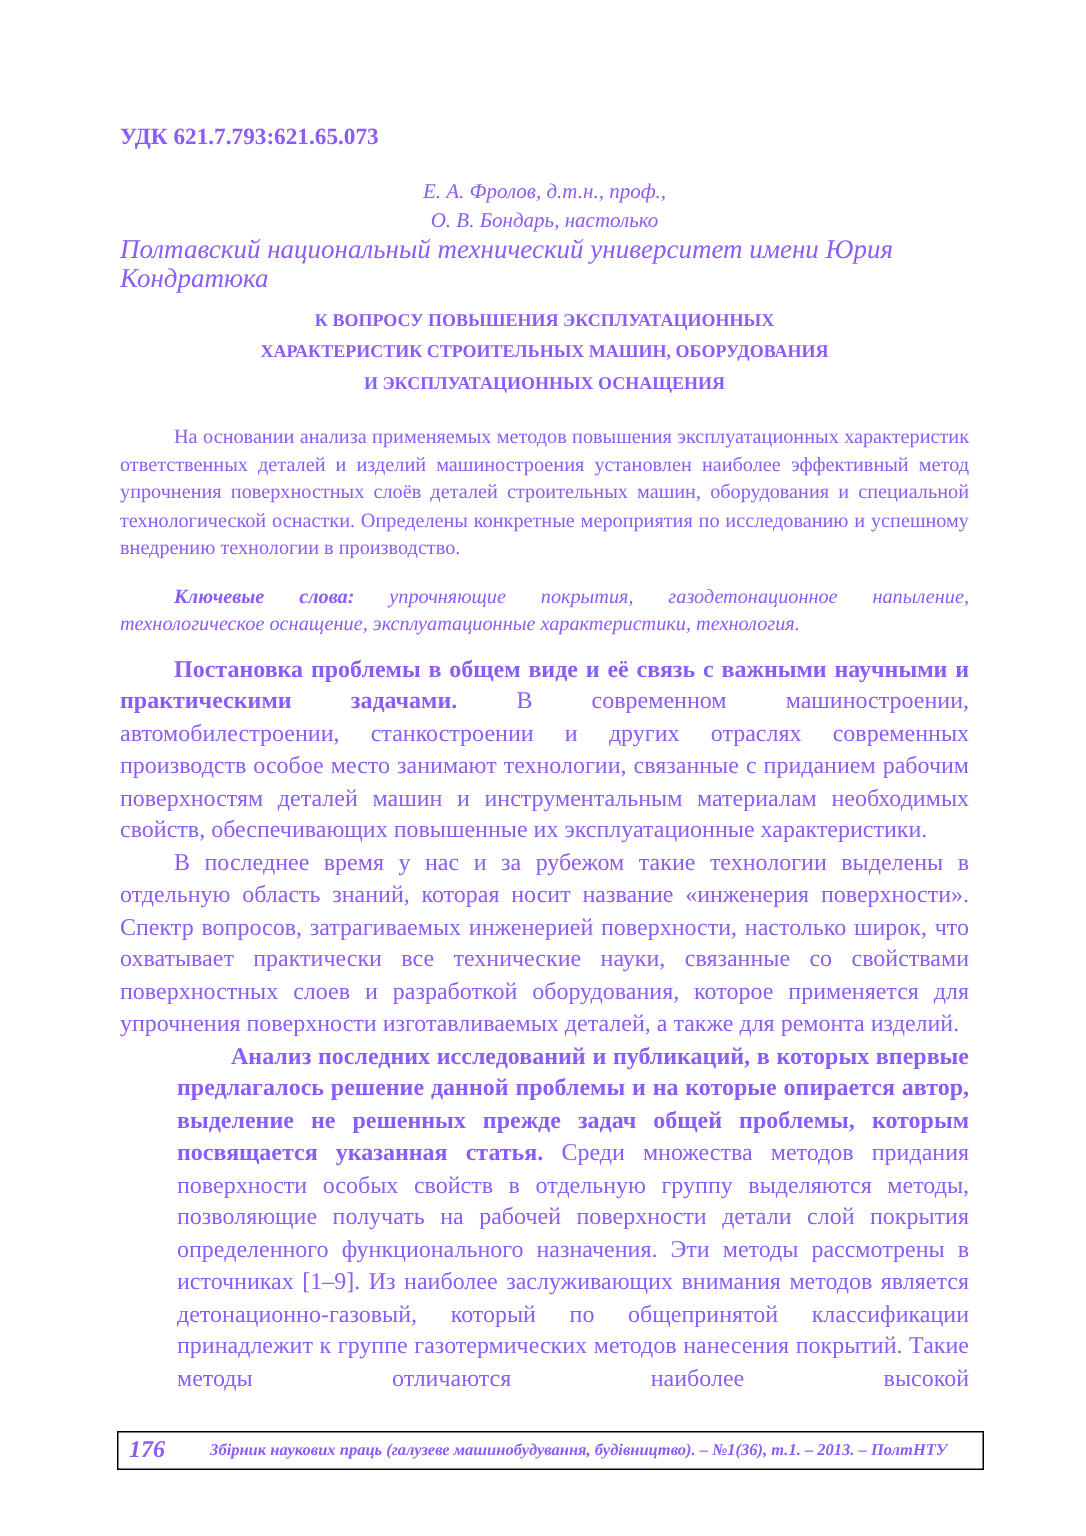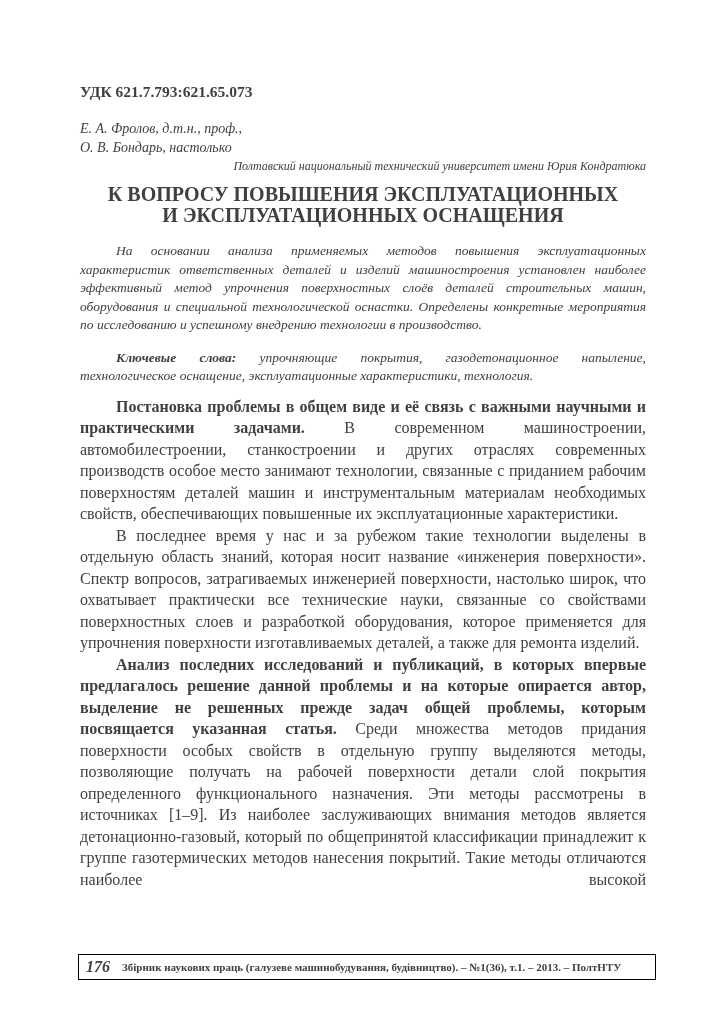--- a/index.html
+++ b/index.html
@@ -3,81 +3,81 @@
 <meta charset="utf-8">
 <style>
 * { box-sizing: border-box; }
 html, body { margin: 0; padding: 0; background: #ffffff; }
 .page {
   position: relative;
   width: 724px;
   height: 1024px;
   margin: 0 auto;
   background: #ffffff;
-  color: #404040;
+  color: #8b5cf6;
   font-family: "Liberation Serif", "DejaVu Serif", serif;
   padding: 82px 78px 0 80px;
   overflow: hidden;
 }
 .udc { font-weight: bold; font-size: 15.5px; line-height: 19px; }
-.authors { margin-top: 18px; text-align: left; font-style: italic; font-size: 14px; line-height: 19px; }
-.affiliation { text-align: right; font-style: italic; font-size: 12px; line-height: 19px; }
-.title { margin-top: 8px; text-align: center; font-weight: bold; font-size: 20px; line-height: 21px; }
+.authors { margin-top: 18px; text-align: center; font-style: italic; font-size: 14px; line-height: 19px; }
+.affiliation { text-align: left; font-style: italic; font-size: 18px; line-height: 19px; }
+.title { margin-top: 8px; text-align: center; font-weight: bold; font-size: 12px; line-height: 21px; }
 .abstract {
   margin-top: 16px;
-  font-style: italic;
   font-size: 13.5px;
   line-height: 18.5px;
   text-align: justify;
   text-indent: 36px;
 }
 .keywords {
   margin-top: 14px;
   font-style: italic;
   font-size: 13.5px;
   line-height: 18.5px;
   text-align: justify;
   text-indent: 36px;
 }
 .kw-label { font-weight: bold; }
 .kw-label::after { content: " "; }
 .body-text { margin-top: 10px; font-size: 16px; line-height: 21.5px; text-align: justify; }
 .body-text p { margin: 0; text-indent: 36px; }
 .lead { font-weight: bold; }
 .lead:not(:empty)::after { content: " "; }
-p.justify-last { text-align-last: justify; }
+p.justify-last { text-align-last: justify; margin-left: 38px; }
 .footer {
   position: absolute;
   left: 78px;
   right: 68px;
   bottom: 44px;
   border: 1.5px solid #000000;
   display: flex;
   align-items: center;
   padding: 3px 8px 3px 7px;
   background: #ffffff;
 }
 .page-number { font-weight: bold; font-style: italic; font-size: 16px; line-height: 1.1; margin-right: 12px; }
-.journal { font-weight: bold; font-size: 11px; line-height: 1.1; white-space: nowrap; }
+.journal { font-weight: bold; font-style: italic; font-size: 11px; line-height: 1.1; white-space: nowrap; margin-left: 18px; }
 </style>
 </head>
 <body>
 
 <div class="page">
 
   <div class="udc">УДК 621.7.793:621.65.073</div>
 
   <div class="authors">
     <div>Е. А. Фролов, д.т.н., проф.,</div>
     <div>О. В. Бондарь, настолько</div>
   </div>
   <div class="affiliation">Полтавский национальный технический университет имени Юрия Кондратюка</div>
 
   <div class="title">
     <div>К ВОПРОСУ ПОВЫШЕНИЯ ЭКСПЛУАТАЦИОННЫХ</div>
+    <div>ХАРАКТЕРИСТИК СТРОИТЕЛЬНЫХ МАШИН, ОБОРУДОВАНИЯ</div>
     <div>И ЭКСПЛУАТАЦИОННЫХ ОСНАЩЕНИЯ</div>
   </div>
 
   <div class="abstract">На основании анализа применяемых методов повышения эксплуатационных характеристик ответственных деталей и изделий машиностроения установлен наиболее эффективный метод упрочнения поверхностных слоёв деталей строительных машин, оборудования и специальной технологической оснастки. Определены конкретные мероприятия по исследованию и успешному внедрению технологии в производство.</div>
 
   <div class="keywords"><span class="kw-label">Ключевые слова:</span><span>упрочняющие покрытия, газодетонационное напыление, технологическое оснащение, эксплуатационные характеристики, технология.</span></div>
 
   <div class="body-text">
     <p><span class="lead">Постановка проблемы в общем виде и её связь с важными научными и практическими задачами.</span><span>В современном машиностроении, автомобилестроении, станкостроении и других отраслях современных производств особое место занимают технологии, связанные с приданием рабочим поверхностям деталей машин и инструментальным материалам необходимых свойств, обеспечивающих повышенные их эксплуатационные характеристики.</span></p>
     <p><span class="lead"></span><span>В последнее время у нас и за рубежом такие технологии выделены в отдельную область знаний, которая носит название «инженерия поверхности». Спектр вопросов, затрагиваемых инженерией поверхности, настолько широк, что охватывает практически все технические науки, связанные со свойствами поверхностных слоев и разработкой оборудования, которое применяется для упрочнения поверхности изготавливаемых деталей, а также для ремонта изделий.</span></p>

